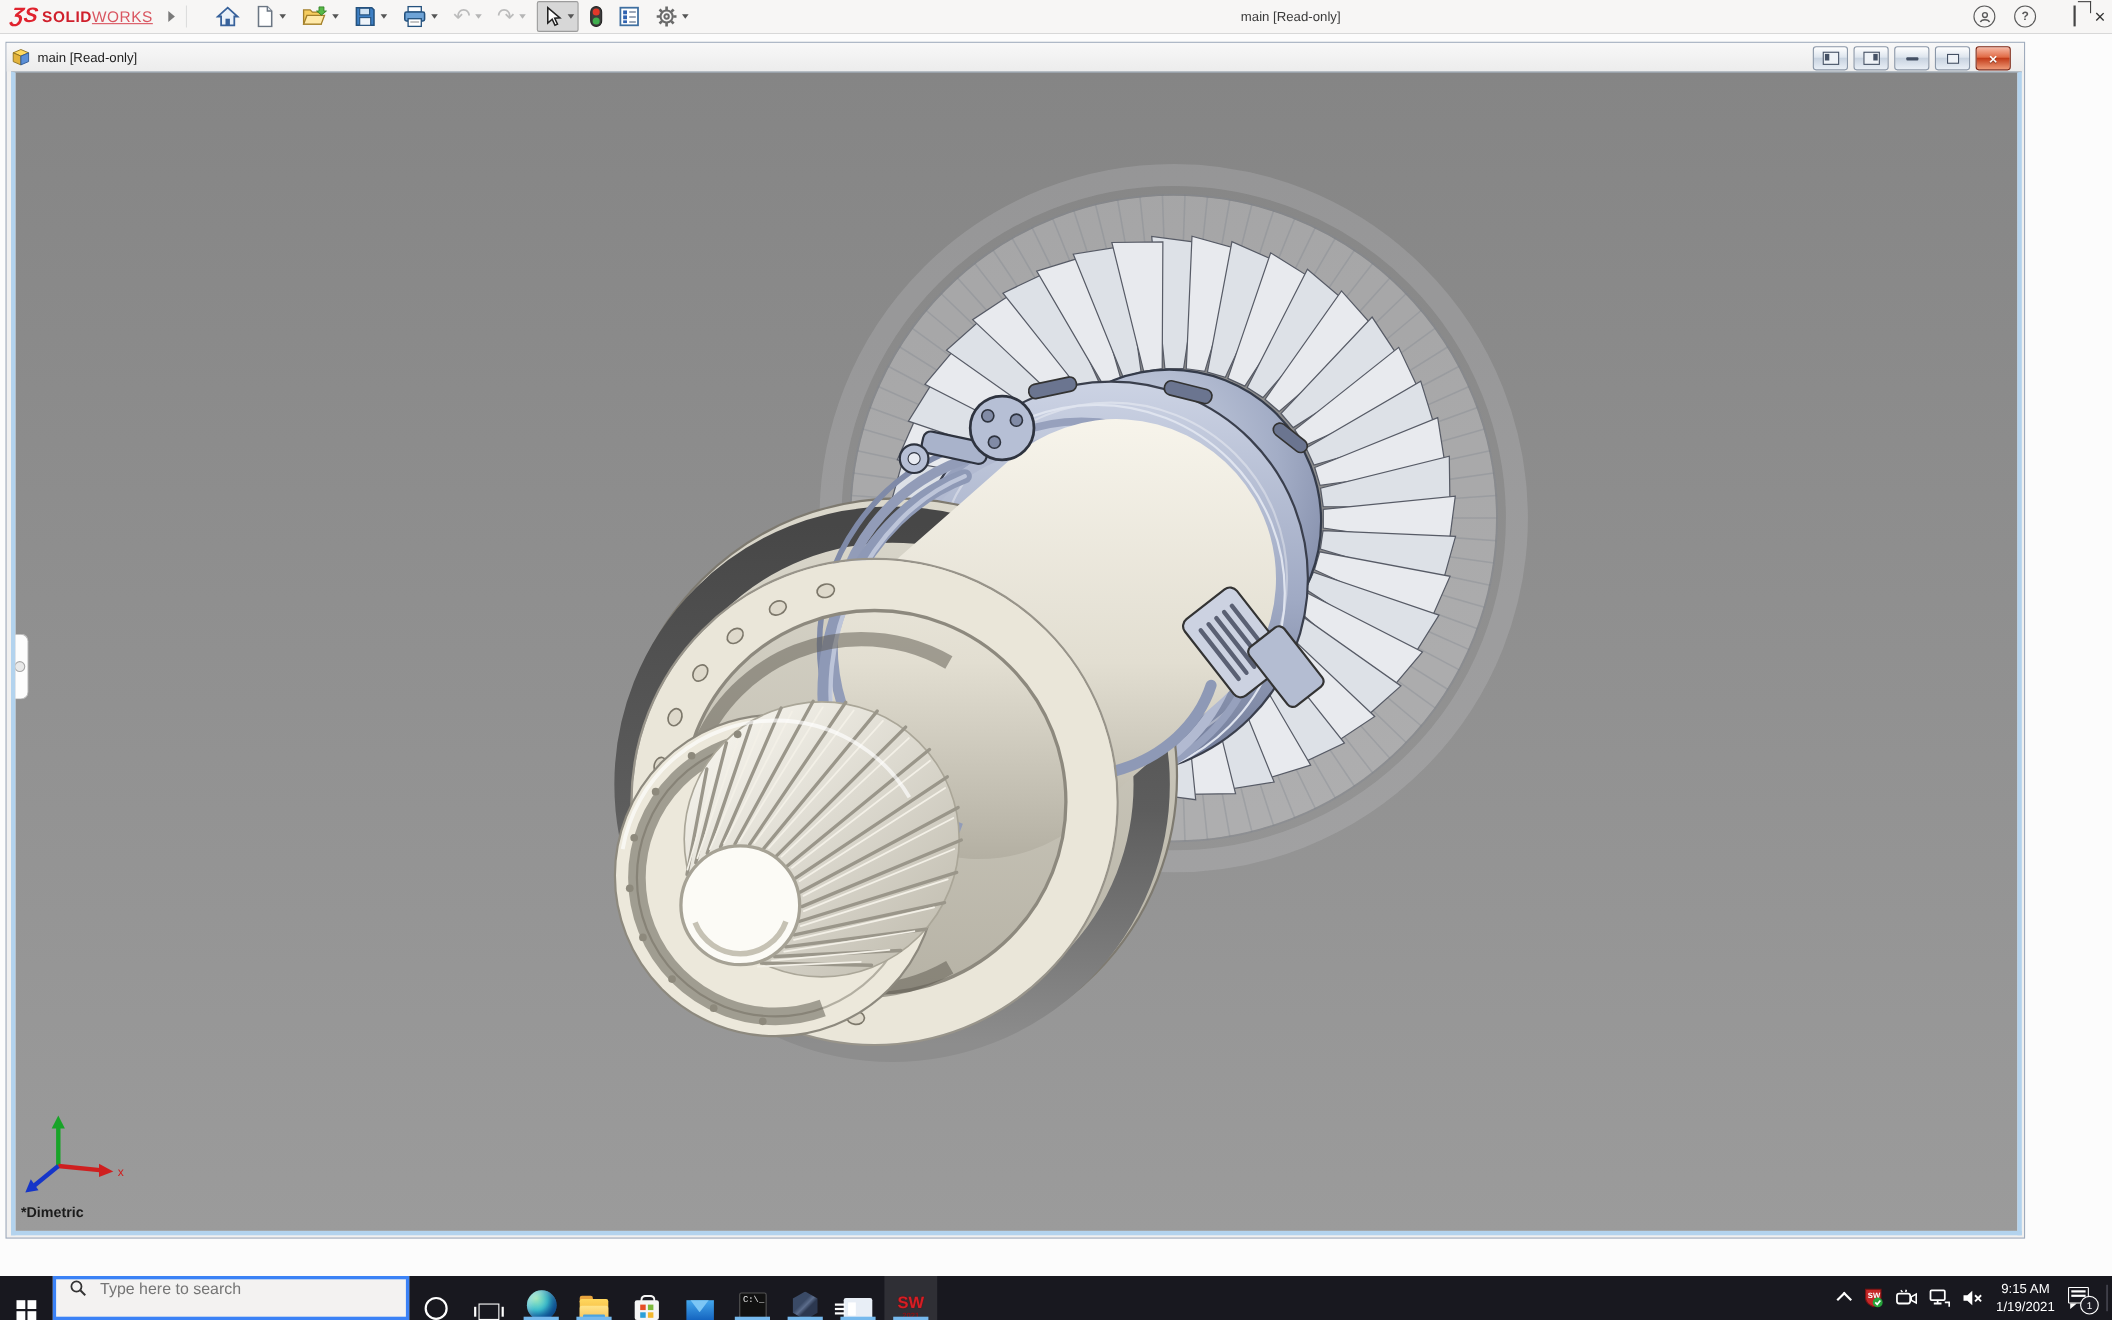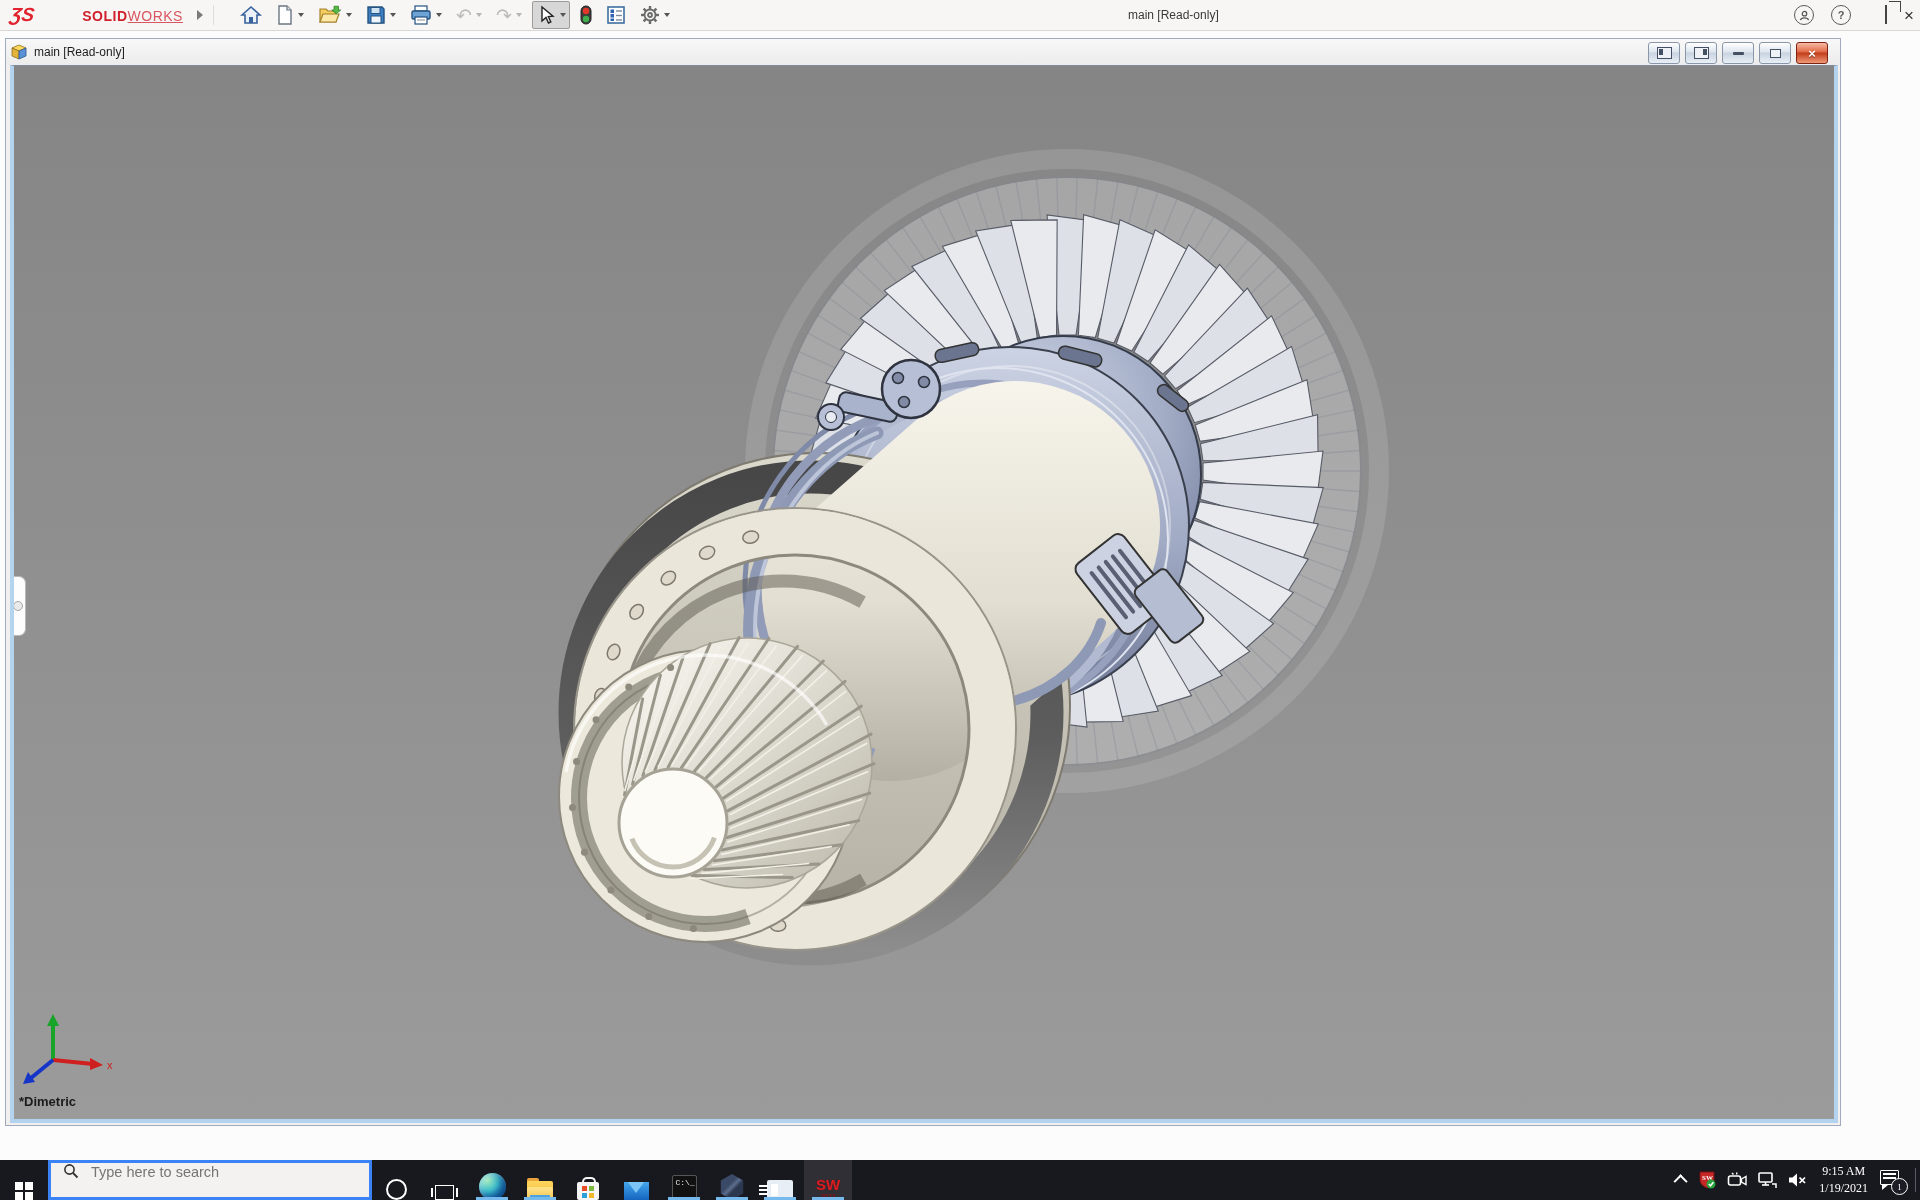--- a/index.html
+++ b/index.html
@@ -4,21 +4,21 @@
 <style>
   html,body{margin:0;padding:0;width:1920px;height:1200px;overflow:hidden;
     font-family:"Liberation Sans",sans-serif;-webkit-font-smoothing:antialiased;}
   #stage{position:relative;width:1920px;height:1200px;background:#fff;}
 
   
   #titlebar{position:absolute;left:0;top:0;width:1920px;height:30px;background:#f7f6f5;
     border-bottom:1px solid #d8d8d8;display:flex;align-items:center;}
   .brand{display:flex;align-items:baseline;margin-left:10px;white-space:nowrap;}
   .brand-glyph{color:#e0232e;font-weight:bold;font-style:italic;font-size:19px;transform:skewX(-8deg);margin-right:4px;}
-  .brand-bold{color:#d0202c;font-weight:bold;font-size:14px;letter-spacing:.5px;margin-left:44px;}
+  .brand-bold{color:#d0202c;font-weight:bold;font-size:14px;letter-spacing:.5px;}
   .brand-light{color:#d95560;font-size:14px;letter-spacing:.5px;text-decoration:underline;}
   .flyout-chev{width:0;height:0;border-left:6px solid #7a7a7a;border-top:5px solid transparent;border-bottom:5px solid transparent;margin:0 10px 0 14px;}
   .tb-sep{width:1px;height:20px;background:#ddd;margin-right:22px;}
   .tbtn{display:flex;align-items:center;height:26px;padding:0 3px;margin-right:6px;border:1px solid transparent;border-radius:2px;}
   .tbtn svg{display:block;}
   .dd{width:0;height:0;border-top:4px solid #555;border-left:3.5px solid transparent;border-right:3.5px solid transparent;margin-left:4px;}
   .dd.dim{border-top-color:#b5b5b5;}
   .tbtn.active{background:#d7d7d7;border:1px solid #9c9c9c;}
   .uarrow{font-family:"DejaVu Sans",sans-serif;font-size:19px;color:#bcbcbc;line-height:20px;}
   #app-title{position:absolute;left:1128px;top:0;height:30px;line-height:30px;font-size:12px;color:#3a3a3a;}
@@ -94,21 +94,21 @@
   .hex-ico{width:26px;height:26px;background:linear-gradient(135deg,#3a4a66 40%,#5c6d8c 50%,#2c3850 60%);
     clip-path:polygon(50% 0,93% 25%,93% 75%,50% 100%,7% 75%,7% 25%);}
   .dt-ico{position:relative;width:26px;height:20px;background:#e8eef6;border-radius:2px;padding:2px;box-sizing:border-box;}
   .dt-ico .inner{width:100%;height:100%;background:#2277cf;position:relative;overflow:hidden;}
   .dt-ico .inner::before{content:"";position:absolute;left:2px;top:2px;width:7px;height:12px;background:#fff;}
   .dt-ico .inner::after{content:"";position:absolute;right:1px;top:3px;width:9px;height:2px;background:#fff;box-shadow:0 4px 0 #fff,0 8px 0 #fff;}
   .sw-ico{text-align:center;line-height:1;}
   .sw-ico .sw{color:#d41f26;font-weight:bold;font-size:15px;letter-spacing:0;text-shadow:0 0 1px #7a0000;}
   .sw-ico .yr{color:#8c1114;font-weight:bold;font-size:7px;margin-top:1px;}
 
-  #tray{position:absolute;right:0;top:1160px;height:40px;display:flex;align-items:center;font-family:Liberation Serif, serif;}
+  #tray{position:absolute;right:0;top:1160px;height:40px;display:flex;align-items:center;}
   .tray-item{display:flex;align-items:center;justify-content:center;height:40px;padding:0 5px;}
   .chev-up{width:8px;height:8px;border-left:2px solid #fff;border-top:2px solid #fff;transform:rotate(45deg) translateY(2px);}
   #clock{color:#fff;font-size:12px;text-align:center;line-height:1.4;padding:0 7px;}
   .ac-wrap{position:relative;width:26px;height:26px;}
   .ac-ico{position:absolute;left:0;top:3px;width:17px;height:13px;border:1.6px solid #fff;border-radius:1px;}
   .ac-ico::before{content:"";position:absolute;left:2px;top:2px;right:2px;height:1.6px;background:#fff;box-shadow:0 4px 0 #fff;}
   .ac-ico::after{content:"";position:absolute;left:1px;bottom:-6px;border-top:5px solid #fff;border-right:6px solid transparent;}
   .badge{position:absolute;right:-2px;bottom:-2px;width:15px;height:15px;border-radius:50%;background:#1d1d26;
     border:1.5px solid #fff;color:#fff;font-size:9px;display:flex;align-items:center;justify-content:center;}
   .show-desktop{width:1px;height:24px;background:#5a5a66;margin-left:4px;margin-right:4px;}

